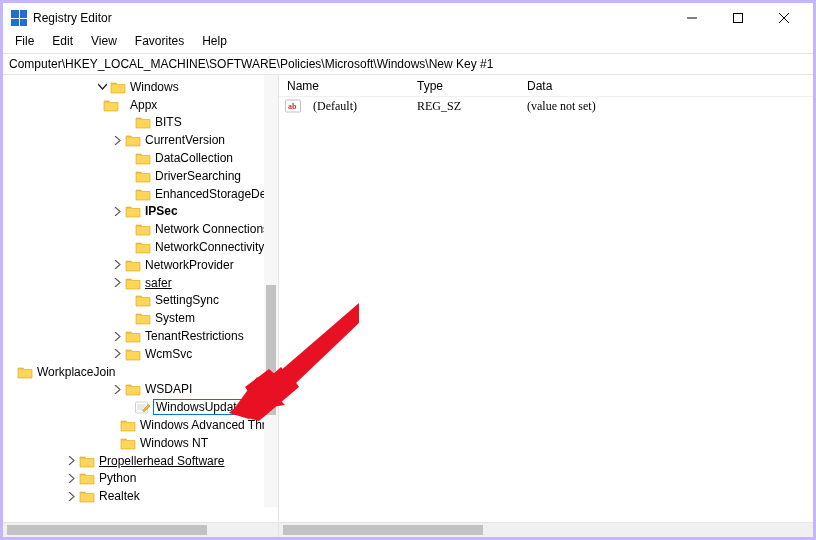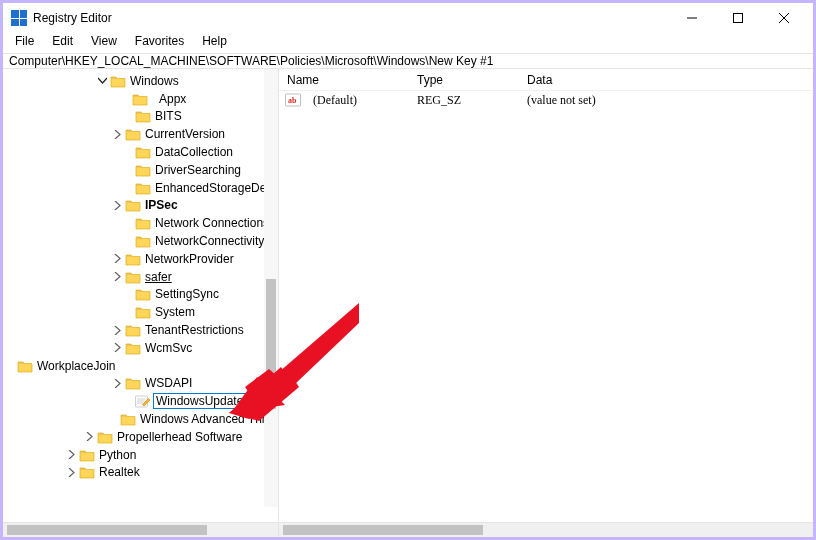--- a/index.html
+++ b/index.html
@@ -53,21 +53,21 @@
     gap: 2px;
     padding: 0 4px;
     background: #fff;
   }
   .menubar .menu {
     padding: 1px 8px;
     font-size: 12px;
   }
   
   .addressbar {
-    height: 16px;
+    height: 22px;
     border-top: 1px solid #e5e5e5;
     border-bottom: 1px solid #e5e5e5;
     display: flex; align-items: center;
     padding: 0 6px;
     background: #fff;
     font-size: 12px;
   }
   
   .content {
     flex: 1;
@@ -233,21 +233,21 @@
                   <use href="#chev-down"></use>
                 </svg>
               </span>
               <span class="folder-ico">
                 <svg viewBox="0 0 16 14">
                   <use href="#folder"></use>
                 </svg>
               </span>
               <span class="tree-label">Windows</span>
             </div>
-            <div class="tree-row" style="padding-left: 108px; gap: 7px;">
+            <div class="tree-row" style="padding-left: 79px; gap: 7px;">
               <span class="expander"></span>
               <span class="folder-ico">
                 <svg viewBox="0 0 16 14">
                   <use href="#folder"></use>
                 </svg>
               </span>
               <span class="tree-label">Appx</span>
             </div>
             <div class="tree-row" style="padding-left: 118px;">
               <span class="expander"></span>
@@ -432,21 +432,30 @@
             </div>
             <div class="tree-row" style="padding-left: 103px;">
               <span class="expander"></span>
               <span class="folder-ico">
                 <svg viewBox="0 0 16 14">
                   <use href="#folder"></use>
                 </svg>
               </span>
               <span class="tree-label">Windows Advanced Threat</span>
             </div>
-            <div class="tree-row" style="padding-left: 80px;">
+            <div class="tree-row" style="padding-left: 103px;">
+              <span class="expander"></span>
+              <span class="folder-ico">
+                <svg viewBox="0 0 16 14">
+                  <use href="#folder"></use>
+                </svg>
+              </span>
+              <span class="tree-label">Windows NT</span>
+            </div>
+            <div class="tree-row" style="padding-left: 62px; text-decoration: underline;">
               <span class="expander">
                 <svg viewBox="0 0 9 9">
                   <use href="#chev-right"></use>
                 </svg>
               </span>
               <span class="folder-ico">
                 <svg viewBox="0 0 16 14">
                   <use href="#folder"></use>
                 </svg>
               </span>

